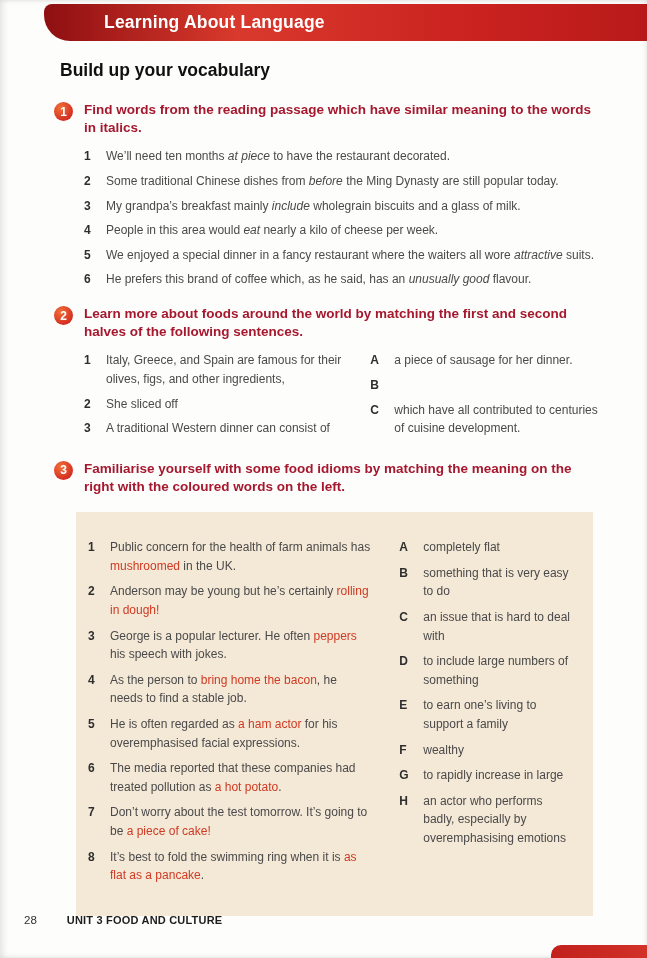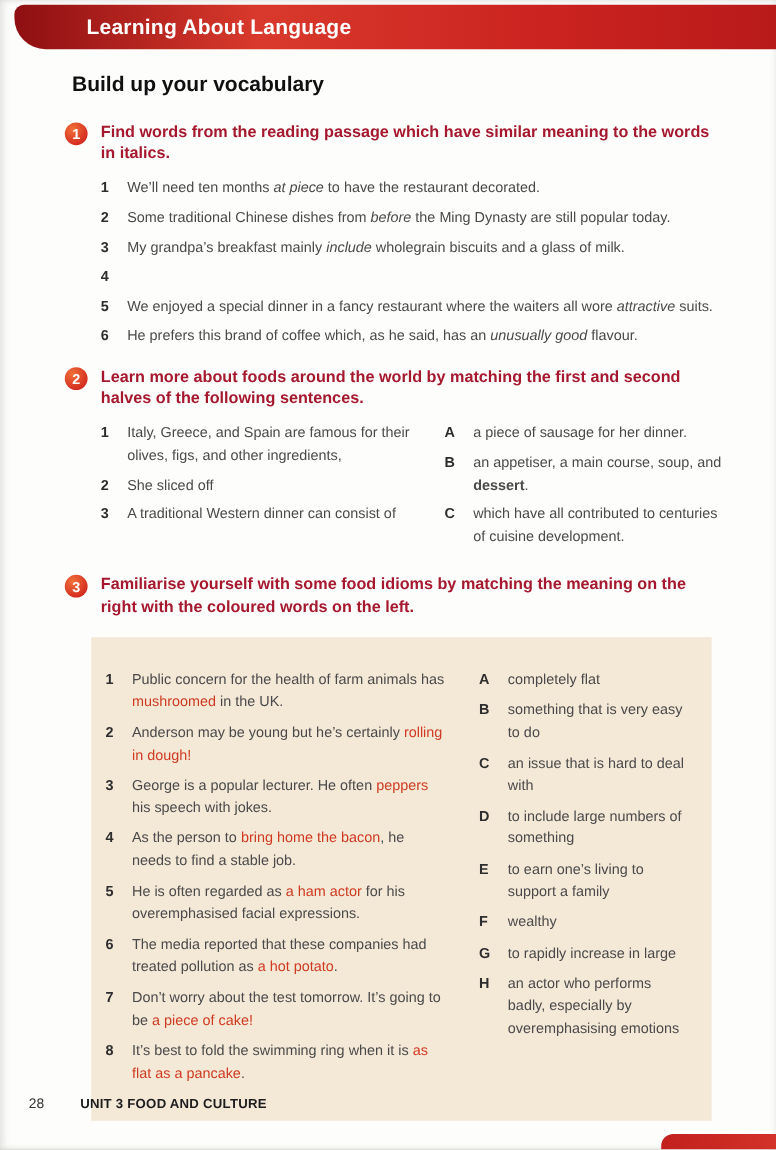--- a/index.html
+++ b/index.html
@@ -12,21 +12,21 @@
     background: #fdfdfc;
     overflow: hidden;
     font-family: "Liberation Sans", sans-serif;
     color: #3f3f3f;
     box-shadow: inset 3px 0 6px rgba(0,0,0,0.10), inset -2px 0 4px rgba(0,0,0,0.06);
   }
 
   
   .banner {
     position: absolute;
-    top: 4px; left: 12px; right: 0;
+    top: 4px; left: 44px; right: 0;
     height: 37px;
     background: linear-gradient(90deg, #8e0f12, #d9392c 32%, #cb2320 70%, #b81a1a);
     border-radius: 8px 0 0 26px;
     display: flex;
     align-items: center;
   }
   .banner-title {
     color: #ffffff;
     font-weight: bold;
     font-size: 17.5px;
@@ -147,20 +147,21 @@
       <div class="item">
         <span class="item-num">2</span>
         <span class="item-text"><span>Some traditional Chinese dishes from </span><em>before</em><span> the Ming Dynasty are still popular today.</span></span>
       </div>
       <div class="item">
         <span class="item-num">3</span>
         <span class="item-text"><span>My grandpa’s breakfast mainly </span><em>include</em><span> wholegrain biscuits and a glass of milk.</span></span>
       </div>
       <div class="item">
         <span class="item-num">4</span>
+        <span class="item-text"><span>People in this area would </span><em>eat</em><span> nearly a kilo of cheese per week.</span></span>
       </div>
       <div class="item">
         <span class="item-num">5</span>
         <span class="item-text"><span>We enjoyed a special dinner in a fancy restaurant where the waiters all wore </span><em>attractive</em><span> suits.</span></span>
       </div>
       <div class="item">
         <span class="item-num">6</span>
         <span class="item-text"><span>He prefers this brand of coffee which, as he said, has an </span><em>unusually good</em><span> flavour.</span></span>
       </div>
     </div>
@@ -185,21 +186,20 @@
             <span class="item-text">A traditional Western dinner can consist of</span>
           </div>
         </div>
         <div class="col-right">
           <div class="item">
             <span class="item-letter">A</span>
             <span class="item-text"><span>a piece of sausage for her dinner.</span><span class="bold-term"></span><span></span></span>
           </div>
           <div class="item">
             <span class="item-letter">B</span>
-            <span class="item-text"><span>an appetiser, a main course, soup, and </span><span class="bold-term">dessert</span><span>.</span></span>
           </div>
           <div class="item">
             <span class="item-letter">C</span>
             <span class="item-text"><span>which have all contributed to centuries of cuisine development.</span><span class="bold-term"></span><span></span></span>
           </div>
         </div>
       </div>
     </div>
 
     <div class="exercise">

